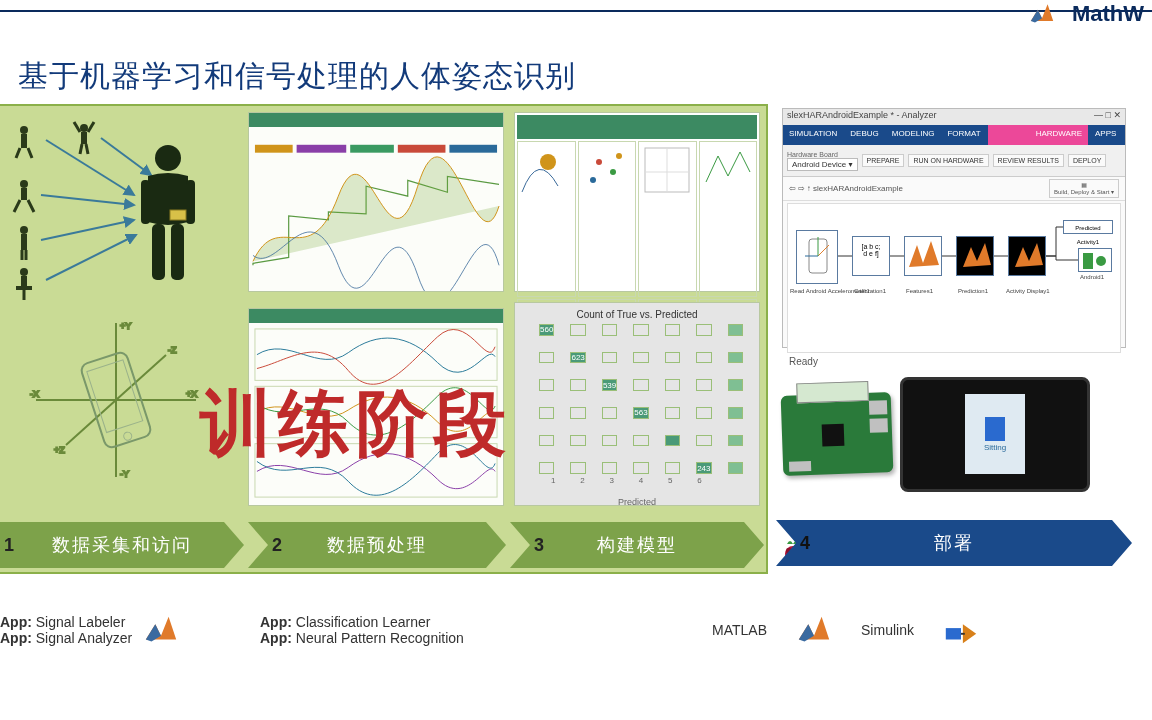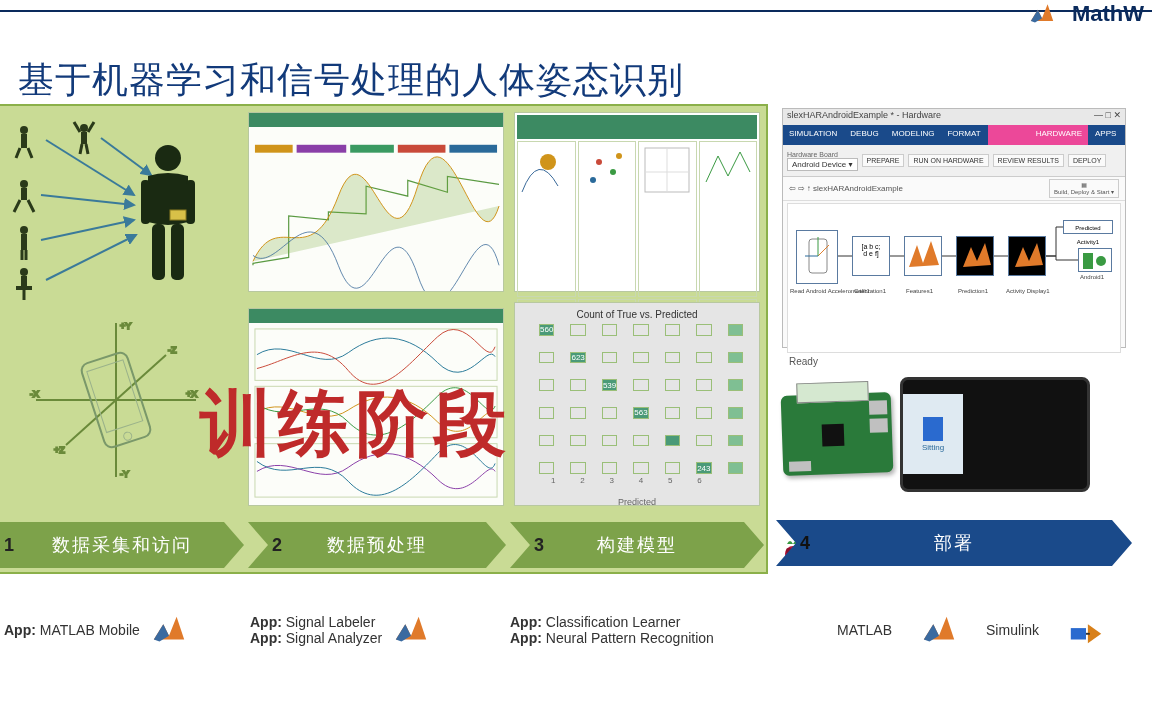--- a/index.html
+++ b/index.html
@@ -1,20 +1,20 @@
 <!DOCTYPE html>
 <html><head>
 <meta charset="utf-8">
 <style>
   * { margin: 0; padding: 0; box-sizing: border-box; }
   html, body { width: 1152px; height: 720px; font-family: Arial, "Microsoft YaHei", sans-serif; background: #fff; overflow: hidden; }
   .top-rule { position: absolute; top: 10px; left: 0; right: 0; height: 2px; background: #0a2a5c; }
   .brand { position: absolute; top: 0; right: 8px; display: flex; align-items: center; gap: 16px; font-size: 22px; color: #0a2a5c; font-weight: bold; }
   .brand svg { width: 28px; height: 28px; }
-  .title { position: absolute; left: 18px; top: 56px; font-size: 36px; color: #123a7a; letter-spacing: 1px; }
+  .title { position: absolute; left: 18px; top: 56px; font-size: 30px; color: #123a7a; letter-spacing: 1px; }
   .stage { position: absolute; left: 0; top: 104px; width: 1152px; height: 470px; }
   .train-panel { position: absolute; left: 0; top: 0; width: 768px; height: 470px; background: #c9db95; border: 2px solid #8bb04a; border-left: none; }
   .deploy-panel { position: absolute; left: 776px; top: 0; width: 356px; height: 470px; background: #fff; }
   .overlay { position: absolute; left: 200px; top: 270px; font-size: 72px; font-weight: 700; color: #bf2a2a; letter-spacing: 6px; pointer-events: none; }
   
   .figs1 { position: absolute; left: 6px; top: 14px; width: 230px; height: 380px; }
   .pictos { position: absolute; left: 0; top: 0; width: 230px; height: 180px; }
   .arrow-line { stroke: #3a7a9a; stroke-width: 2; marker-end: url(#arrh); }
   .axes-phone { position: absolute; left: 20px; top: 195px; width: 180px; height: 170px; }
   
@@ -45,21 +45,21 @@
   .simwin .tool2 { height: 32px; background: #f0f0f0; border-bottom: 1px solid #ccc; display: flex; align-items: center; font-size: 8px; color: #333; padding: 0 4px; gap: 4px; }
   .hwsel { border: 1px solid #bbb; background: #fff; padding: 1px 4px; font-size: 8px; }
   .toolbtn { border: 1px solid #ccc; background: #fafafa; padding: 2px 4px; font-size: 7px; text-align: center; line-height: 1.1; }
   .simwin .canvas { position: relative; height: 150px; background: #fff; margin: 2px 4px; border: 1px solid #ddd; overflow: hidden; }
   .blk { position: absolute; border: 1px solid #5a7aa0; background: #fff; font-size: 6px; text-align: center; }
   .blk.dark { background: #000; }
   .sublab { position: absolute; font-size: 6px; color: #444; white-space: nowrap; }
   .depimgs { position: absolute; left: 6px; top: 250px; right: 6px; height: 160px; display: flex; gap: 8px; align-items: center; }
   .rpi-board { width: 110px; height: 80px; background: #2a7a3a; border-radius: 6px; position: relative; transform: rotate(-2deg); box-shadow: 2px 3px 4px rgba(0,0,0,.3); }
   .rpi-board::before { content: ""; position: absolute; left: 16px; top: -12px; width: 70px; height: 18px; background: #d5e8d0; border: 1px solid #888; }
-  .phone-mock { width: 190px; height: 115px; background: #111; border-radius: 8px; border: 3px solid #333; position: relative; display: flex; align-items: center; justify-content: flex-start; }
+  .phone-mock { width: 190px; height: 115px; background: #111; border-radius: 8px; border: 3px solid #333; position: relative; display: flex; align-items: center; justify-content: center; }
   .phone-screen { width: 60px; height: 80px; background: #dfeaf2; display: flex; flex-direction: column; align-items: center; justify-content: center; gap: 2px; }
   .phone-screen .pp { width: 20px; height: 24px; background: #2a6acf; }
   .deplogs { position: absolute; left: 6px; bottom: 8px; right: 6px; display: flex; align-items: center; gap: 16px; font-size: 12px; }
   .rasp { display:flex; align-items:center; gap:4px; }
   
   .arrows { position: absolute; left: 0; top: 416px; width: 100%; height: 46px; display: flex; }
   .arrow { position: relative; height: 46px; display: flex; align-items: center; color: #fff; }
   .arrow .num { position: absolute; left: 4px; width: 20px; font-weight: bold; color: #222; font-size: 18px; z-index: 2; }
   .arrow .lab { font-size: 18px; letter-spacing: 2px; position: relative; z-index: 2; text-align: center; flex: 1; }
   .arrow-body { position: absolute; inset: 0; }
@@ -325,21 +325,21 @@
           </svg>
         <span class="num" style="left:24px">3</span>
         <span class="lab">构建模型</span>
       </div>
     </div>
   </div>
 
   <div class="deploy-panel">
     <div class="simwin">
       <div class="wtitle">
-          <span>slexHARAndroidExample * - Hardware</span>
+          <span>slexHARAndroidExample * - Analyzer</span>
           <span>— □ ✕</span>
         </div>
       <div class="ribbon">
         <span>SIMULATION</span>
           <span>DEBUG</span>
           <span>MODELING</span>
           <span>FORMAT</span>
           <span class="active">HARDWARE</span>
           <span>APPS</span>
       </div>
@@ -444,27 +444,20 @@
       <svg class="arrow-body" viewBox="0 0 356 46" preserveAspectRatio="none">
           <polygon points="0,0 336,0 356,23 336,46 0,46 20,23" fill="#1a4a8a"></polygon>
         </svg>
       <span class="num" style="left:24px;color:#111">4</span>
       <span class="lab">部署</span>
     </div>
   </div>
 </div>
 
 <div class="apps-row">
-  <div class="appcell" style="width:250px;padding-left:4px">
-    <div><b>App:</b> <span>MATLAB Mobile</span></div>
-    <svg class="mwicon" viewBox="0 0 40 40">
-        <path d="M4 30 L14 14 L20 26 L28 6 L36 30 Z" fill="#e07a2a"></path>
-        <path d="M4 30 L14 14 L20 26 L10 32 Z" fill="#3a6aa0"></path>
-      </svg>
-  </div>
   <div class="appcell" style="width:260px">
     <div>
       <div><b>App:</b> <span>Signal Labeler</span></div>
       <div><b>App:</b> <span>Signal Analyzer</span></div>
     </div>
     <svg class="mwicon" viewBox="0 0 40 40">
         <path d="M4 30 L14 14 L20 26 L28 6 L36 30 Z" fill="#e07a2a"></path>
         <path d="M4 30 L14 14 L20 26 L10 32 Z" fill="#3a6aa0"></path>
       </svg>
   </div>

